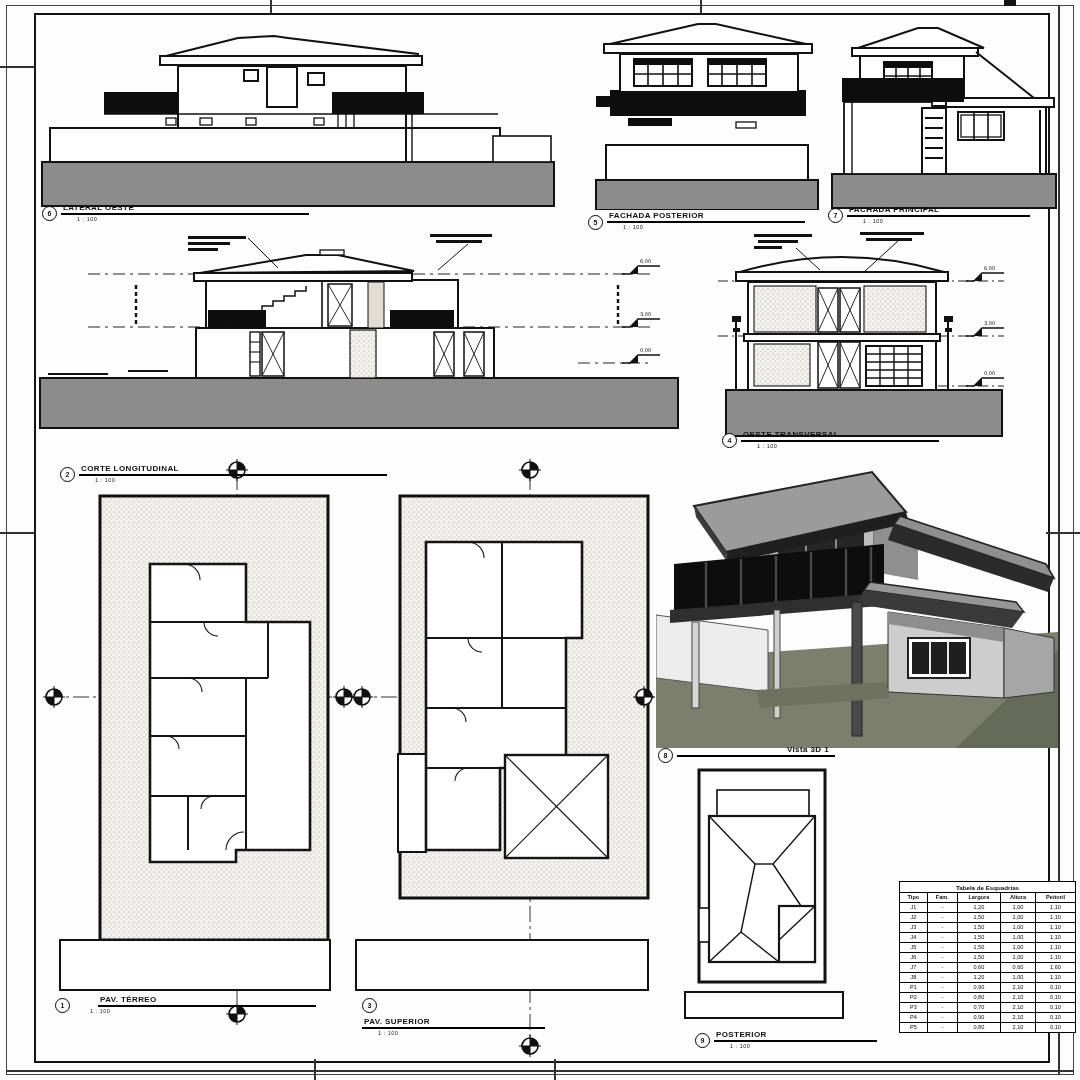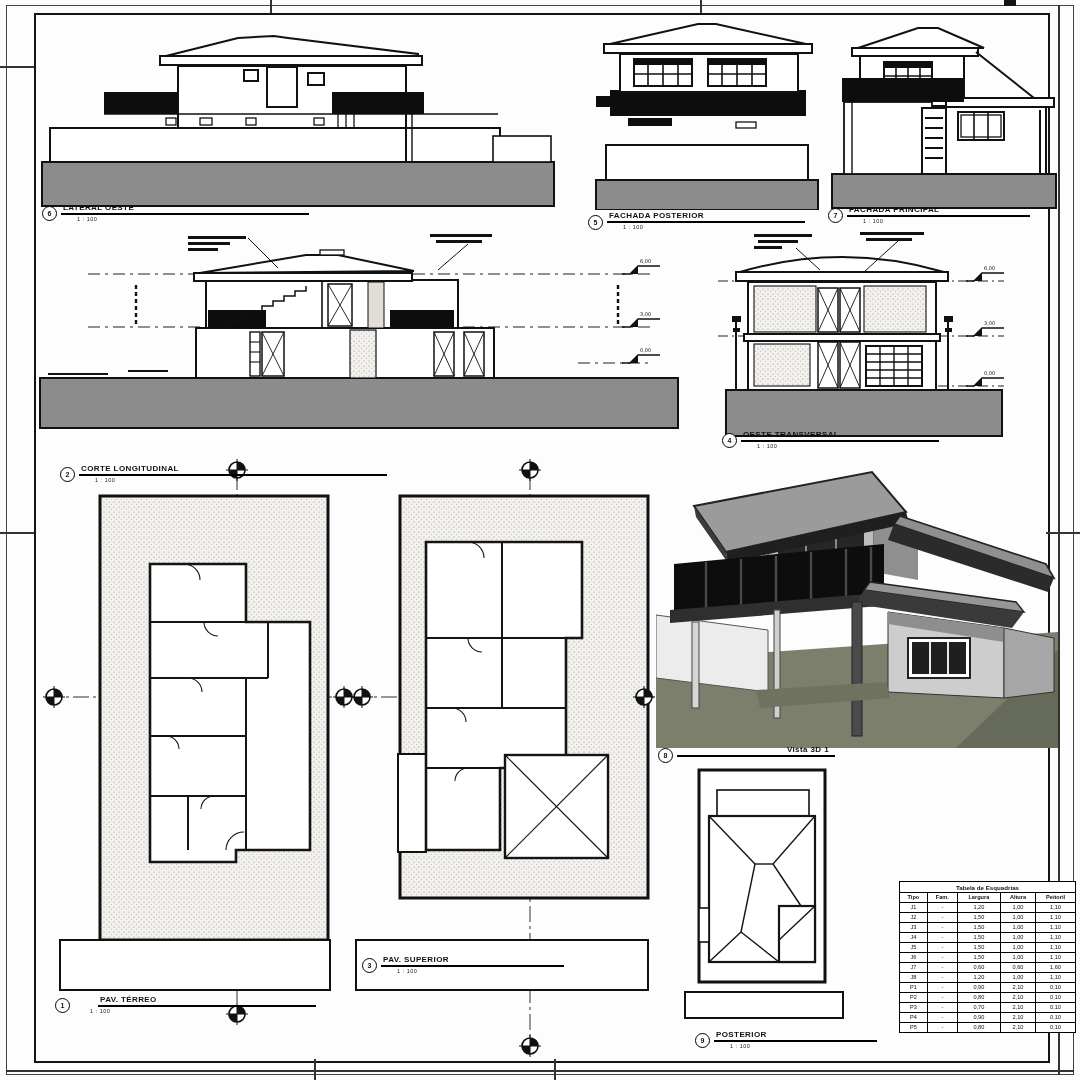--- a/index.html
+++ b/index.html
@@ -570,21 +570,21 @@
     <span class="vt-scale"></span>
       </span>
   </div>
   <div class="vt" style="left:55px;top:995px;">
     <span class="vt-bubble">1</span>
     <span class="vt-body">
         <span class="vt-title" style="min-width:210px;margin-left:24px;">PAV. TÉRREO</span>
     <span class="vt-scale">1 : 100</span>
       </span>
   </div>
-  <div class="vt" style="left:362px;top:955px;">
+  <div class="vt" style="left:362px;top:995px;flex-direction:column;">
     <span class="vt-bubble">3</span>
     <span class="vt-body">
         <span class="vt-title" style="min-width:175px;">PAV. SUPERIOR</span>
     <span class="vt-scale">1 : 100</span>
       </span>
   </div>
   <div class="vt" style="left:695px;top:1030px;">
     <span class="vt-bubble">9</span>
     <span class="vt-body">
         <span class="vt-title" style="min-width:155px;">POSTERIOR</span>

